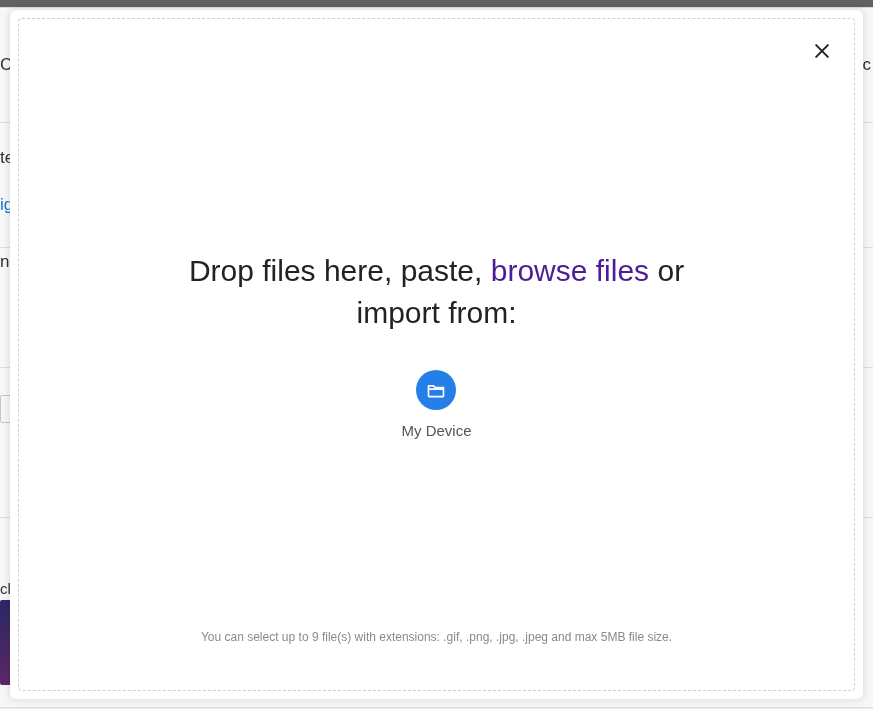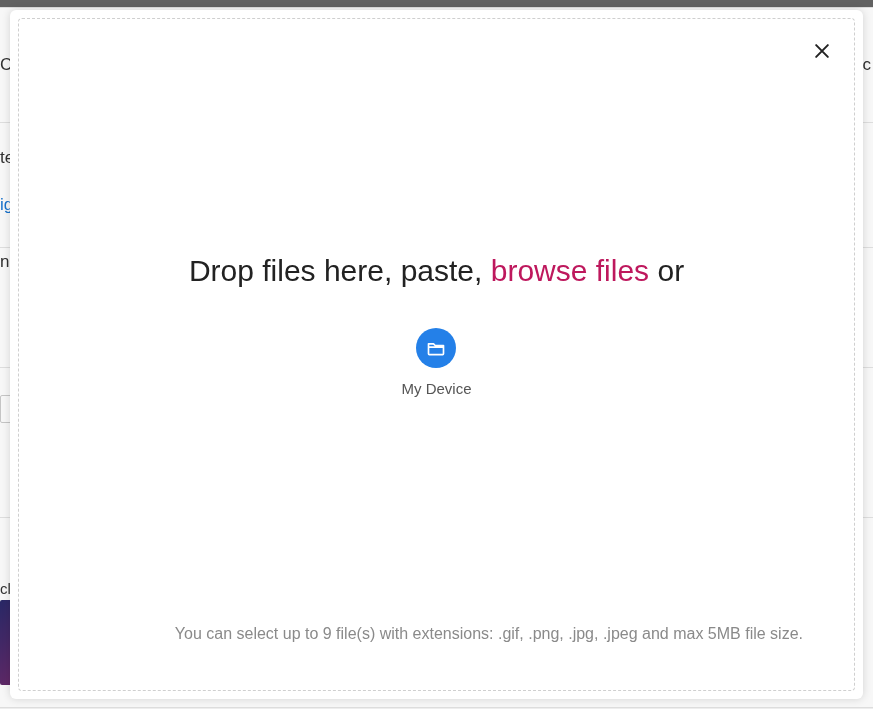--- a/index.html
+++ b/index.html
@@ -58,21 +58,21 @@
     top: 240px;
     left: 0; right: 0;
     text-align: center;
   }
   .drop-text {
     font-size: 30px;
     line-height: 1.4;
     color: #222;
     font-weight: 400;
   }
-  .drop-text .link { color: #be185d; cursor: pointer; }
+  .drop-text .link { color: #4c1d95; cursor: pointer; }
 
   .sources {
     margin-top: 36px;
     display: flex;
     justify-content: center;
     gap: 37px;
   }
   .source {
     display: flex;
     flex-direction: column;
@@ -95,22 +95,22 @@
   .source .circ.blue { background: #2480e8; }
   .source .circ.orange { background: #f05a28; }
   .source .circ svg { width: 20px; height: 20px; }
   .source .lbl { font-size: 15px; color: #555; }
 
   .footer-text {
     position: absolute;
     bottom: 52px;
     left: 60px;
     right: 60px;
-    text-align: right;
-    font-size: 16px;
+    text-align: center;
+    font-size: 12px;
     line-height: 1.6;
     color: #8a8a8a;
   }
 </style>
 </head>
 <body>
 
 <div class="bg">
   <div class="bar top"></div>
   <div class="bar row1"></div>
@@ -134,20 +134,21 @@
 
     <button class="close-btn">
       <svg viewBox="0 0 24 24">
         <path d="M5 5 L19 19 M19 5 L5 19" stroke="#222" stroke-width="2.4" stroke-linecap="round" fill="none"></path>
       </svg>
     </button>
 
     <div class="center-area">
       <div class="drop-text">
         <span>Drop files here, paste, </span><span class="link">browse files</span><span> or</span><br>
+        <span>import from:</span>
       </div>
 
       <div class="sources">
         <button class="source">
           <span class="circ blue">
             <svg viewBox="0 0 24 24">
                 <path fill="none" stroke="#fff" stroke-width="2" stroke-linejoin="round" d="M3 7 h6 l2 2 h10 v10 a1 1 0 0 1 -1 1 H4 a1 1 0 0 1 -1 -1 Z M3 11 h18"></path>
               </svg>
           </span>
           <span class="lbl">My Device</span>

